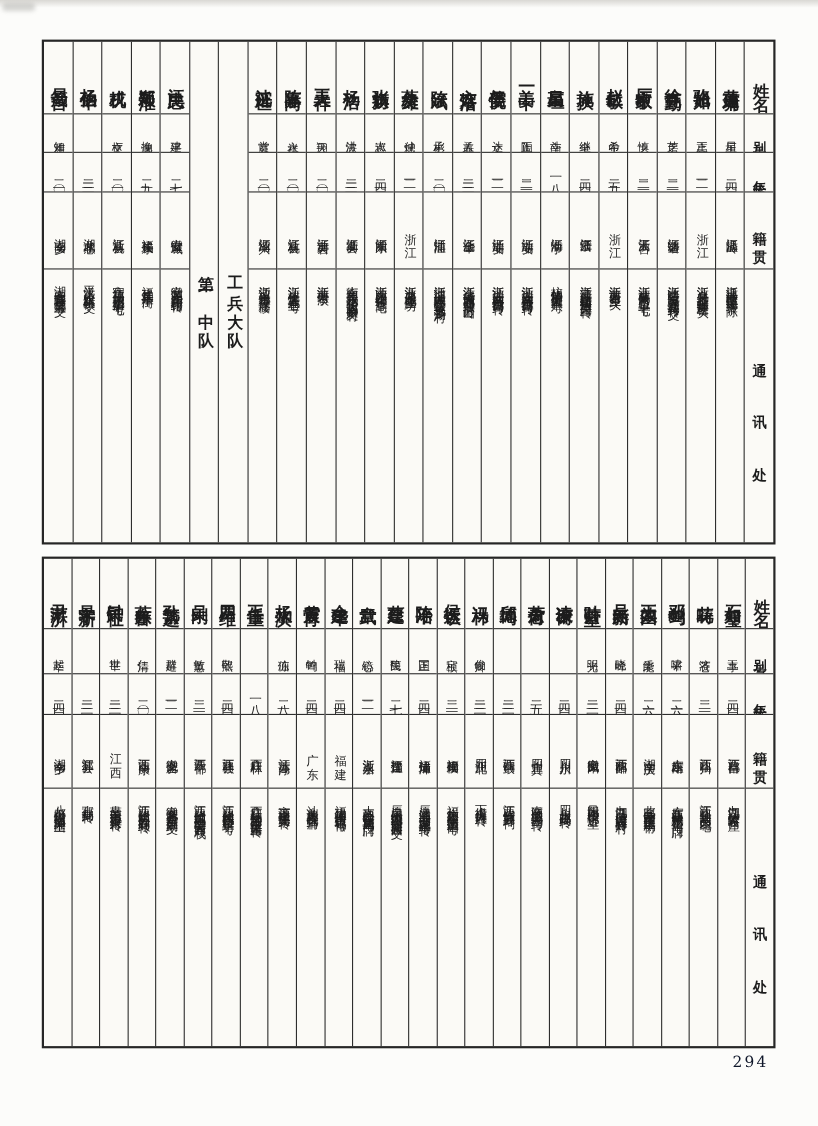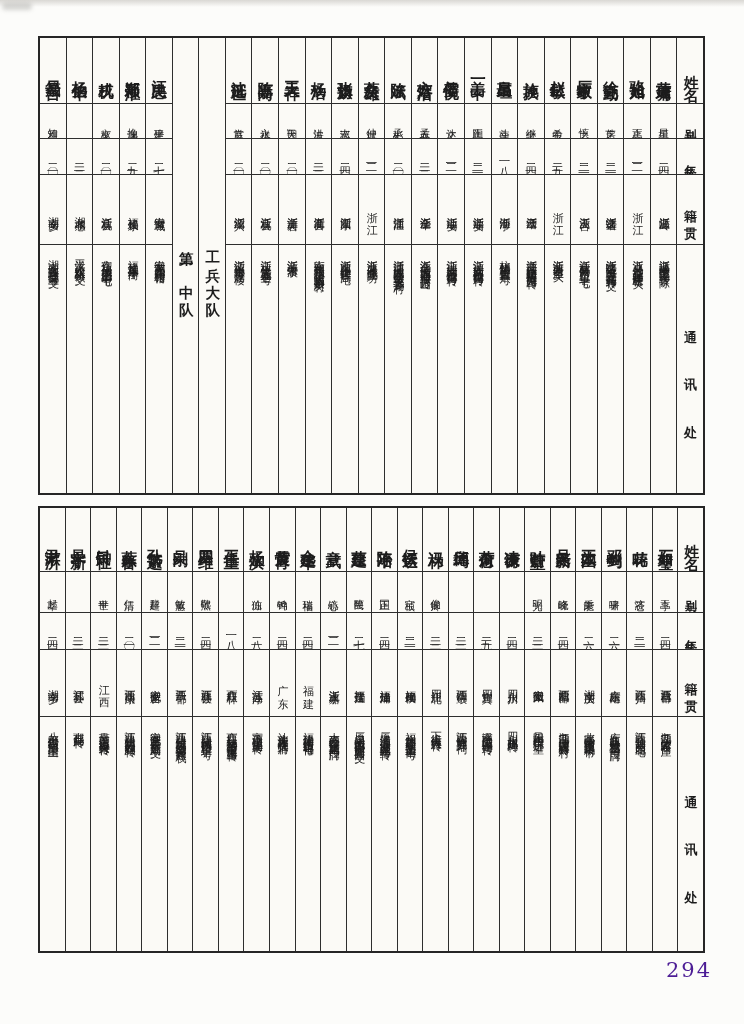--- a/index.html
+++ b/index.html
@@ -39,22 +39,22 @@
   .c-origin .vtext{font-size:11px;letter-spacing:1px;}
   .c-addr .vtext{font-size:11px;letter-spacing:1.5px;}
   .header-col .c-name .vtext{font-size:15px;font-weight:700;letter-spacing:13px;padding-top:10px;}
   .header-col .c-alias .vtext{font-size:12px;font-weight:700;letter-spacing:4px;padding-top:3px;}
   .header-col .c-age .vtext{font-size:12px;font-weight:700;letter-spacing:4px;padding-top:3px;}
   .header-col .c-origin .vtext{font-size:13px;font-weight:700;letter-spacing:17px;padding-top:14px;}
   .header-col .c-addr{align-items:center;padding-top:0;}
   .header-col .c-addr .vtext{font-size:13px;font-weight:700;letter-spacing:48px;padding-top:44px;}
   .section-col{justify-content:center;align-items:center;}
   .section-col .vtext{font-size:14.5px;font-weight:600;letter-spacing:17px;padding-top:14px;}
-  .pagenum{position:absolute;left:666px;top:958px;font-size:21px;letter-spacing:2px;
-    font-family:"DejaVu Serif","Liberation Serif",serif;color:#4c1d95;}
+  .pagenum{position:absolute;left:666px;top:958px;font-size:14px;letter-spacing:2px;
+    font-family:"DejaVu Serif","Liberation Serif",serif;color:#0f172a;}
 </style>
 </head>
 <body>
 
 <div class="topshadow"></div>
 <div class="smudge"></div>
 
 <div class="tables">
   <div class="rtable top" id="top-table">
       <div class="col header-col">

